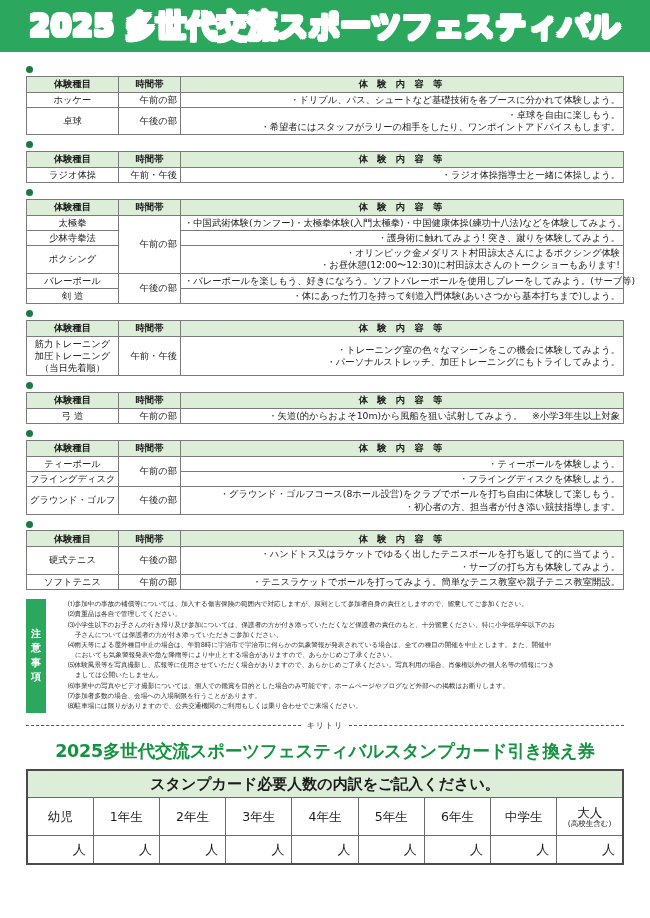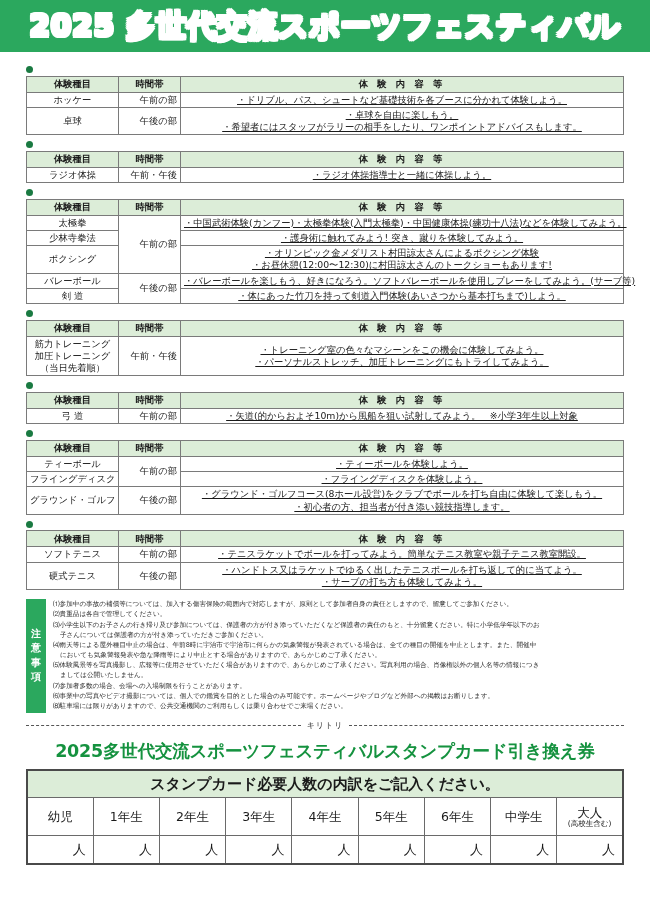--- a/index.html
+++ b/index.html
@@ -89,23 +89,22 @@
   th.c-desc { width: auto; letter-spacing: 3px; }
   td.item {
     text-align: center;
     font-weight: normal;
   }
   td.time {
     text-align: right;
     margin-top: 48px;
   }
   td.desc {
-    text-align: center;
+    text-align: right;
     padding-left: 4px;
-    text-decoration: underline;
   }
   td.desc .ln { display: block; white-space: nowrap; }
   td.item .ln { display: block; white-space: nowrap; }
 
   
   .notes-wrap {
     display: flex;
     margin: 9px 0 0 0;
     padding-left: 0px;
   }
@@ -118,21 +117,21 @@
     display: flex;
     flex-direction: column;
     align-items: center;
     justify-content: center;
     padding: 3px 0;
     flex: 0 0 auto;
     line-height: 1.45;
   }
   .notes-list {
     flex: 1 1 auto;
-    padding-left: 7px;
+    padding-left: 22px;
     padding-top: 1px;
   }
   .note-item {
     font-size: 6.6px;
     line-height: 1.5;
     color: #2a2a2a;
     margin-bottom: 0.5px;
     text-align: justify;
   }
   .note-item .cont { display: block; padding-left: 7px; }
@@ -435,56 +434,56 @@
         <thead>
           <tr>
             <th class="c-item">体験種目</th>
             <th class="c-time">時間帯</th>
             <th class="c-desc">体 験 内 容 等</th>
           </tr>
         </thead>
         <tbody>
           <tr>
             <td class="item">
-              <span class="ln">ソフトテニス</span>
-            </td>
-            <td class="time">午前の部</td>
-            <td class="desc">
-              <span class="ln">・テニスラケットでボールを打ってみよう。簡単なテニス教室や親子テニス教室開設。</span>
-            </td>
-          </tr>
-          <tr>
-            <td class="item">
               <span class="ln">硬式テニス</span>
             </td>
             <td class="time">午後の部</td>
             <td class="desc">
               <span class="ln">・ハンドトス又はラケットでゆるく出したテニスボールを打ち返して的に当てよう。</span>
               <span class="ln">・サーブの打ち方も体験してみよう。</span>
+            </td>
+          </tr>
+          <tr>
+            <td class="item">
+              <span class="ln">ソフトテニス</span>
+            </td>
+            <td class="time">午前の部</td>
+            <td class="desc">
+              <span class="ln">・テニスラケットでボールを打ってみよう。簡単なテニス教室や親子テニス教室開設。</span>
             </td>
           </tr>
         </tbody>
       </table>
     </div>
 
   <div class="notes-wrap">
     <div class="notes-label" id="notes-label-host">
         <span>注</span>
         <span>意</span>
         <span>事</span>
         <span>項</span>
       </div>
     <div class="notes-list" id="notes-host">
         <div class="note-item"><span>⑴参加中の事故の補償等については、加入する傷害保険の範囲内で対応しますが、原則として参加者自身の責任としますので、留意してご参加ください。</span></div>
         <div class="note-item"><span>⑵貴重品は各自で管理してください。</span></div>
         <div class="note-item"><span>⑶小学生以下のお子さんの行き帰り及び参加については、保護者の方が付き添っていただくなど保護者の責任のもと、十分留意ください。特に小学低学年以下のお</span><span class="cont">子さんについては保護者の方が付き添っていただきご参加ください。</span></div>
         <div class="note-item"><span>⑷雨天等による屋外種目中止の場合は、午前8時に宇治市で宇治市に何らかの気象警報が発表されている場合は、全ての種目の開催を中止とします。また、開催中</span><span class="cont">においても気象警報発表や急な降雨等により中止とする場合がありますので、あらかじめご了承ください。</span></div>
         <div class="note-item"><span>⑸体験風景等を写真撮影し、広報等に使用させていただく場合がありますので、あらかじめご了承ください。写真利用の場合、肖像権以外の個人名等の情報につき</span><span class="cont">ましては公開いたしません。</span></div>
+        <div class="note-item"><span>⑹事業中の写真やビデオ撮影については、個人での鑑賞を目的とした場合のみ可能です。ホームページやブログなど外部への掲載はお断りします。</span></div>
         <div class="note-item"><span>⑺参加者多数の場合、会場への入場制限を行うことがあります。</span></div>
-        <div class="note-item"><span>⑹事業中の写真やビデオ撮影については、個人での鑑賞を目的とした場合のみ可能です。ホームページやブログなど外部への掲載はお断りします。</span></div>
         <div class="note-item"><span>⑻駐車場には限りがありますので、公共交通機関のご利用もしくは乗り合わせでご来場ください。</span></div>
       </div>
   </div>
 </div>
 
 <div class="cutline">
   <div class="dash"></div>
   <div class="scissors">キリトリ</div>
   <div class="dash"></div>
 </div>

